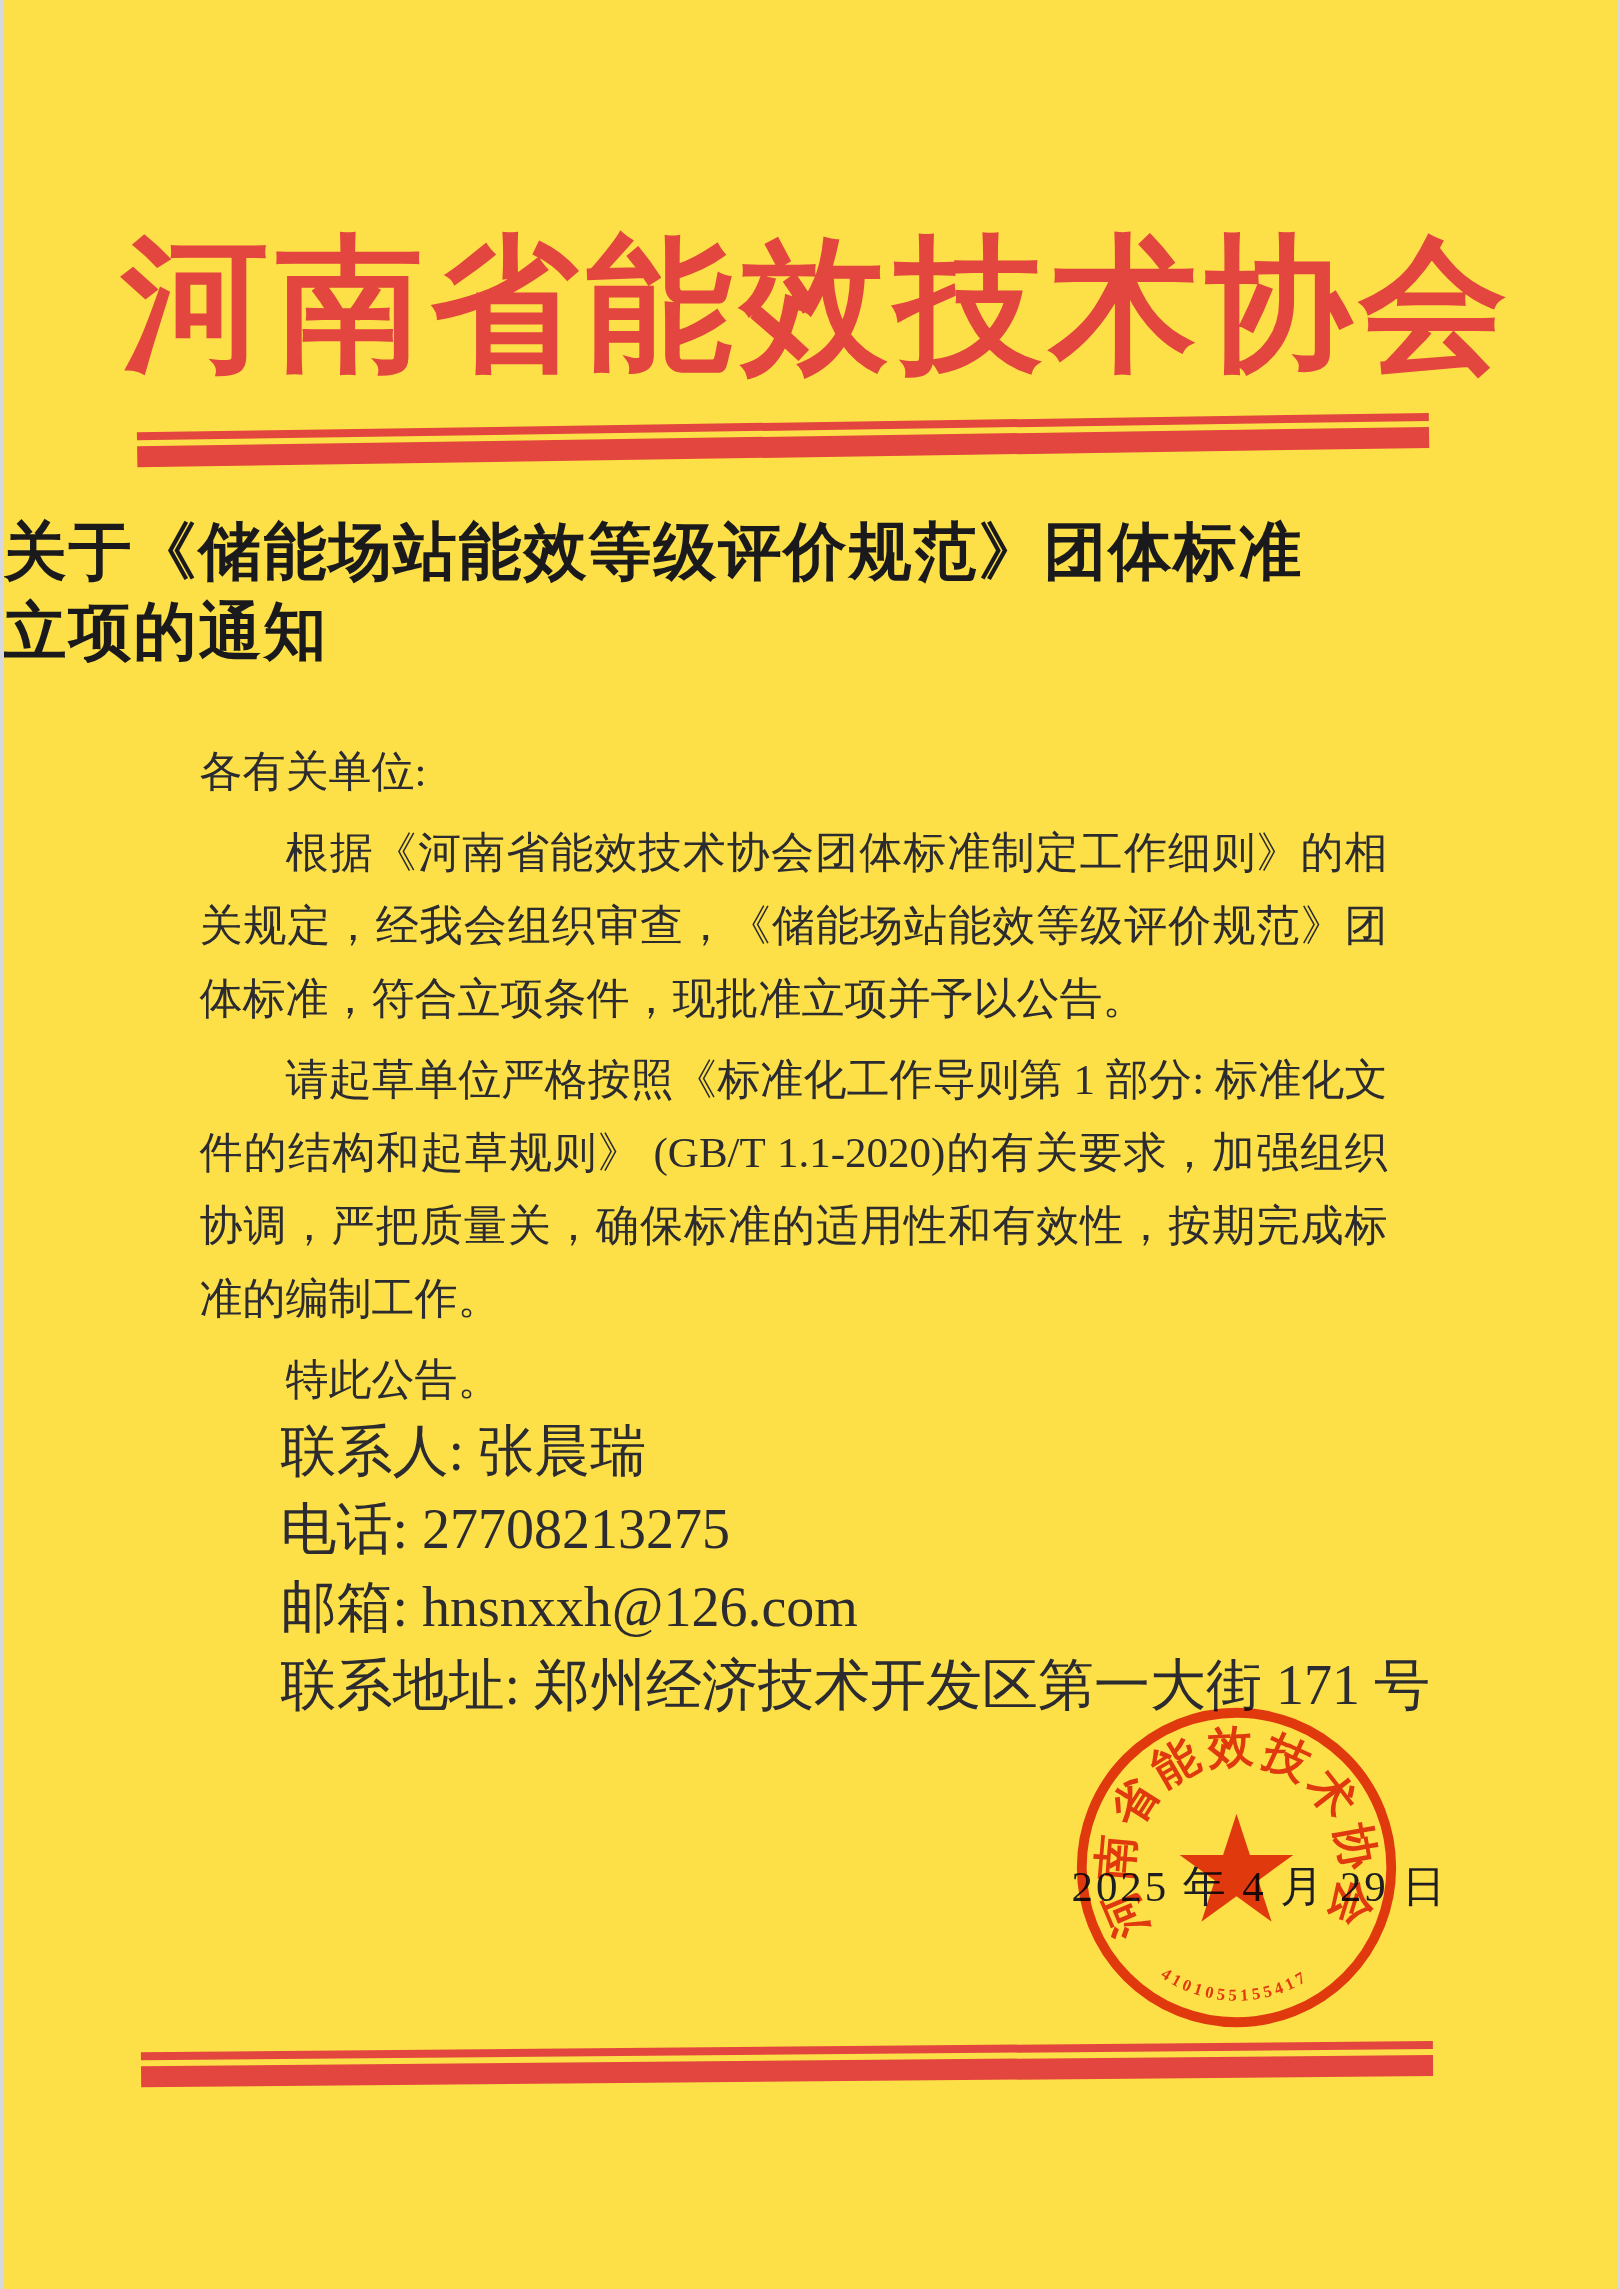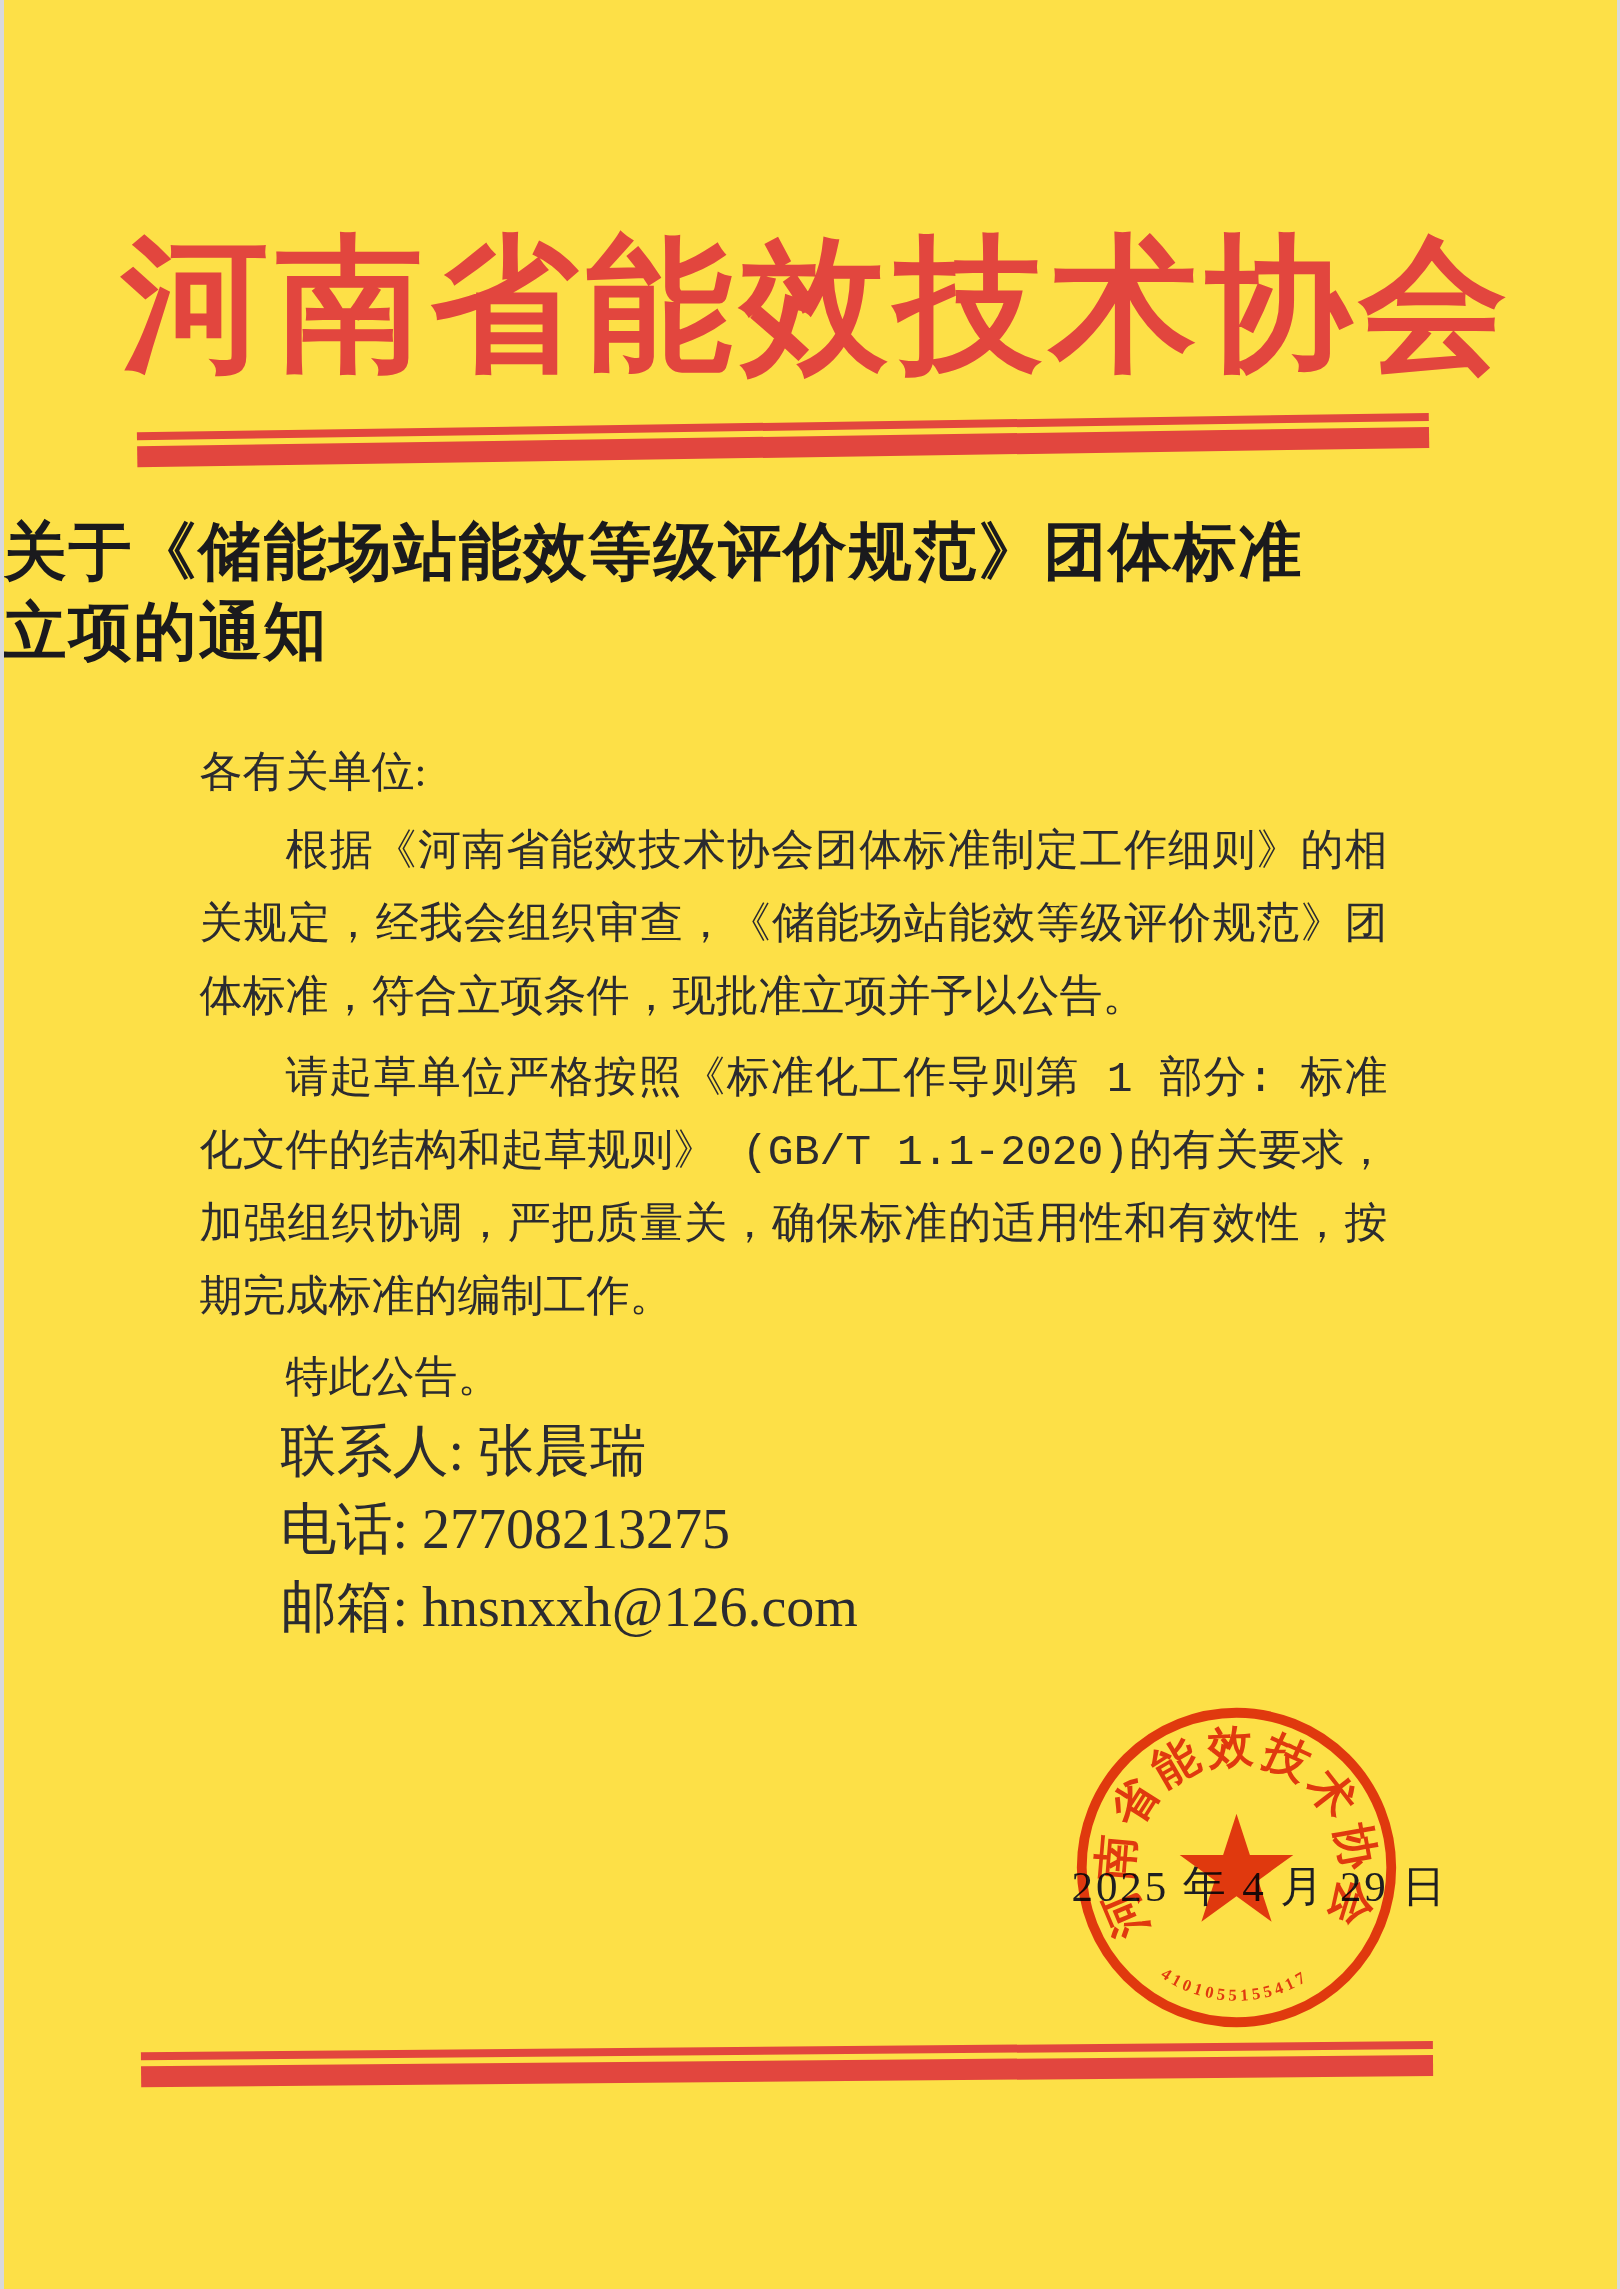--- a/index.html
+++ b/index.html
@@ -42,21 +42,21 @@
   }
   
   .body-block {
     position:absolute;
     left:188px; top:727px; width:1204px;
     font-size:43px; line-height:73px;
     color:#2b2b30;
     text-align:justify;
   }
   .body-block p { margin:8px; }
-  .body-block p.indent { text-indent:86px;font-family:Liberation Mono, monospace; }
+  .body-block p.indent { text-indent:86px; }
   
   .contact-block {
     position:absolute;
     left:188px; top:1412px;
     font-size:56px; line-height:78px;
     color:#2b2b30;
   }
   .contact-block p { margin:0 0 0 89px; }
   
   .issue-date {
@@ -99,20 +99,21 @@
     <p>各有关单位:</p>
     <p class="indent">根据《河南省能效技术协会团体标准制定工作细则》的相关规定，经我会组织审查，《储能场站能效等级评价规范》团体标准，符合立项条件，现批准立项并予以公告。</p>
     <p class="indent">请起草单位严格按照《标准化工作导则第 1 部分: 标准化文件的结构和起草规则》 (GB/T 1.1-2020)的有关要求，加强组织协调，严把质量关，确保标准的适用性和有效性，按期完成标准的编制工作。</p>
     <p class="indent">特此公告。</p>
   </div>
 
   <div class="contact-block">
     <p>联系人: 张晨瑞</p>
     <p>电话: 27708213275</p>
     <p>邮箱: hnsnxxh@126.com</p>
+    <p>联系地址: 郑州经济技术开发区第一大街 171 号</p>
   </div>
 
   <div class="issue-date">2025 年 4 月 29 日</div>
 
   <svg class="seal" viewBox="-170 -170 340 340" xmlns="http://www.w3.org/2000/svg">
     <defs>
       <path id="seal-name-path" d="M -88.5 62.0 A 108 108 0 1 1 88.5 62.0" fill="none"></path>
       <path id="seal-num-path" d="M -78.1 111.4 A 136 136 0 0 0 78.1 111.4" fill="none"></path>
     </defs>
     <circle cx="0" cy="0" r="158" fill="none" stroke="#e0301f" stroke-width="10"></circle>

